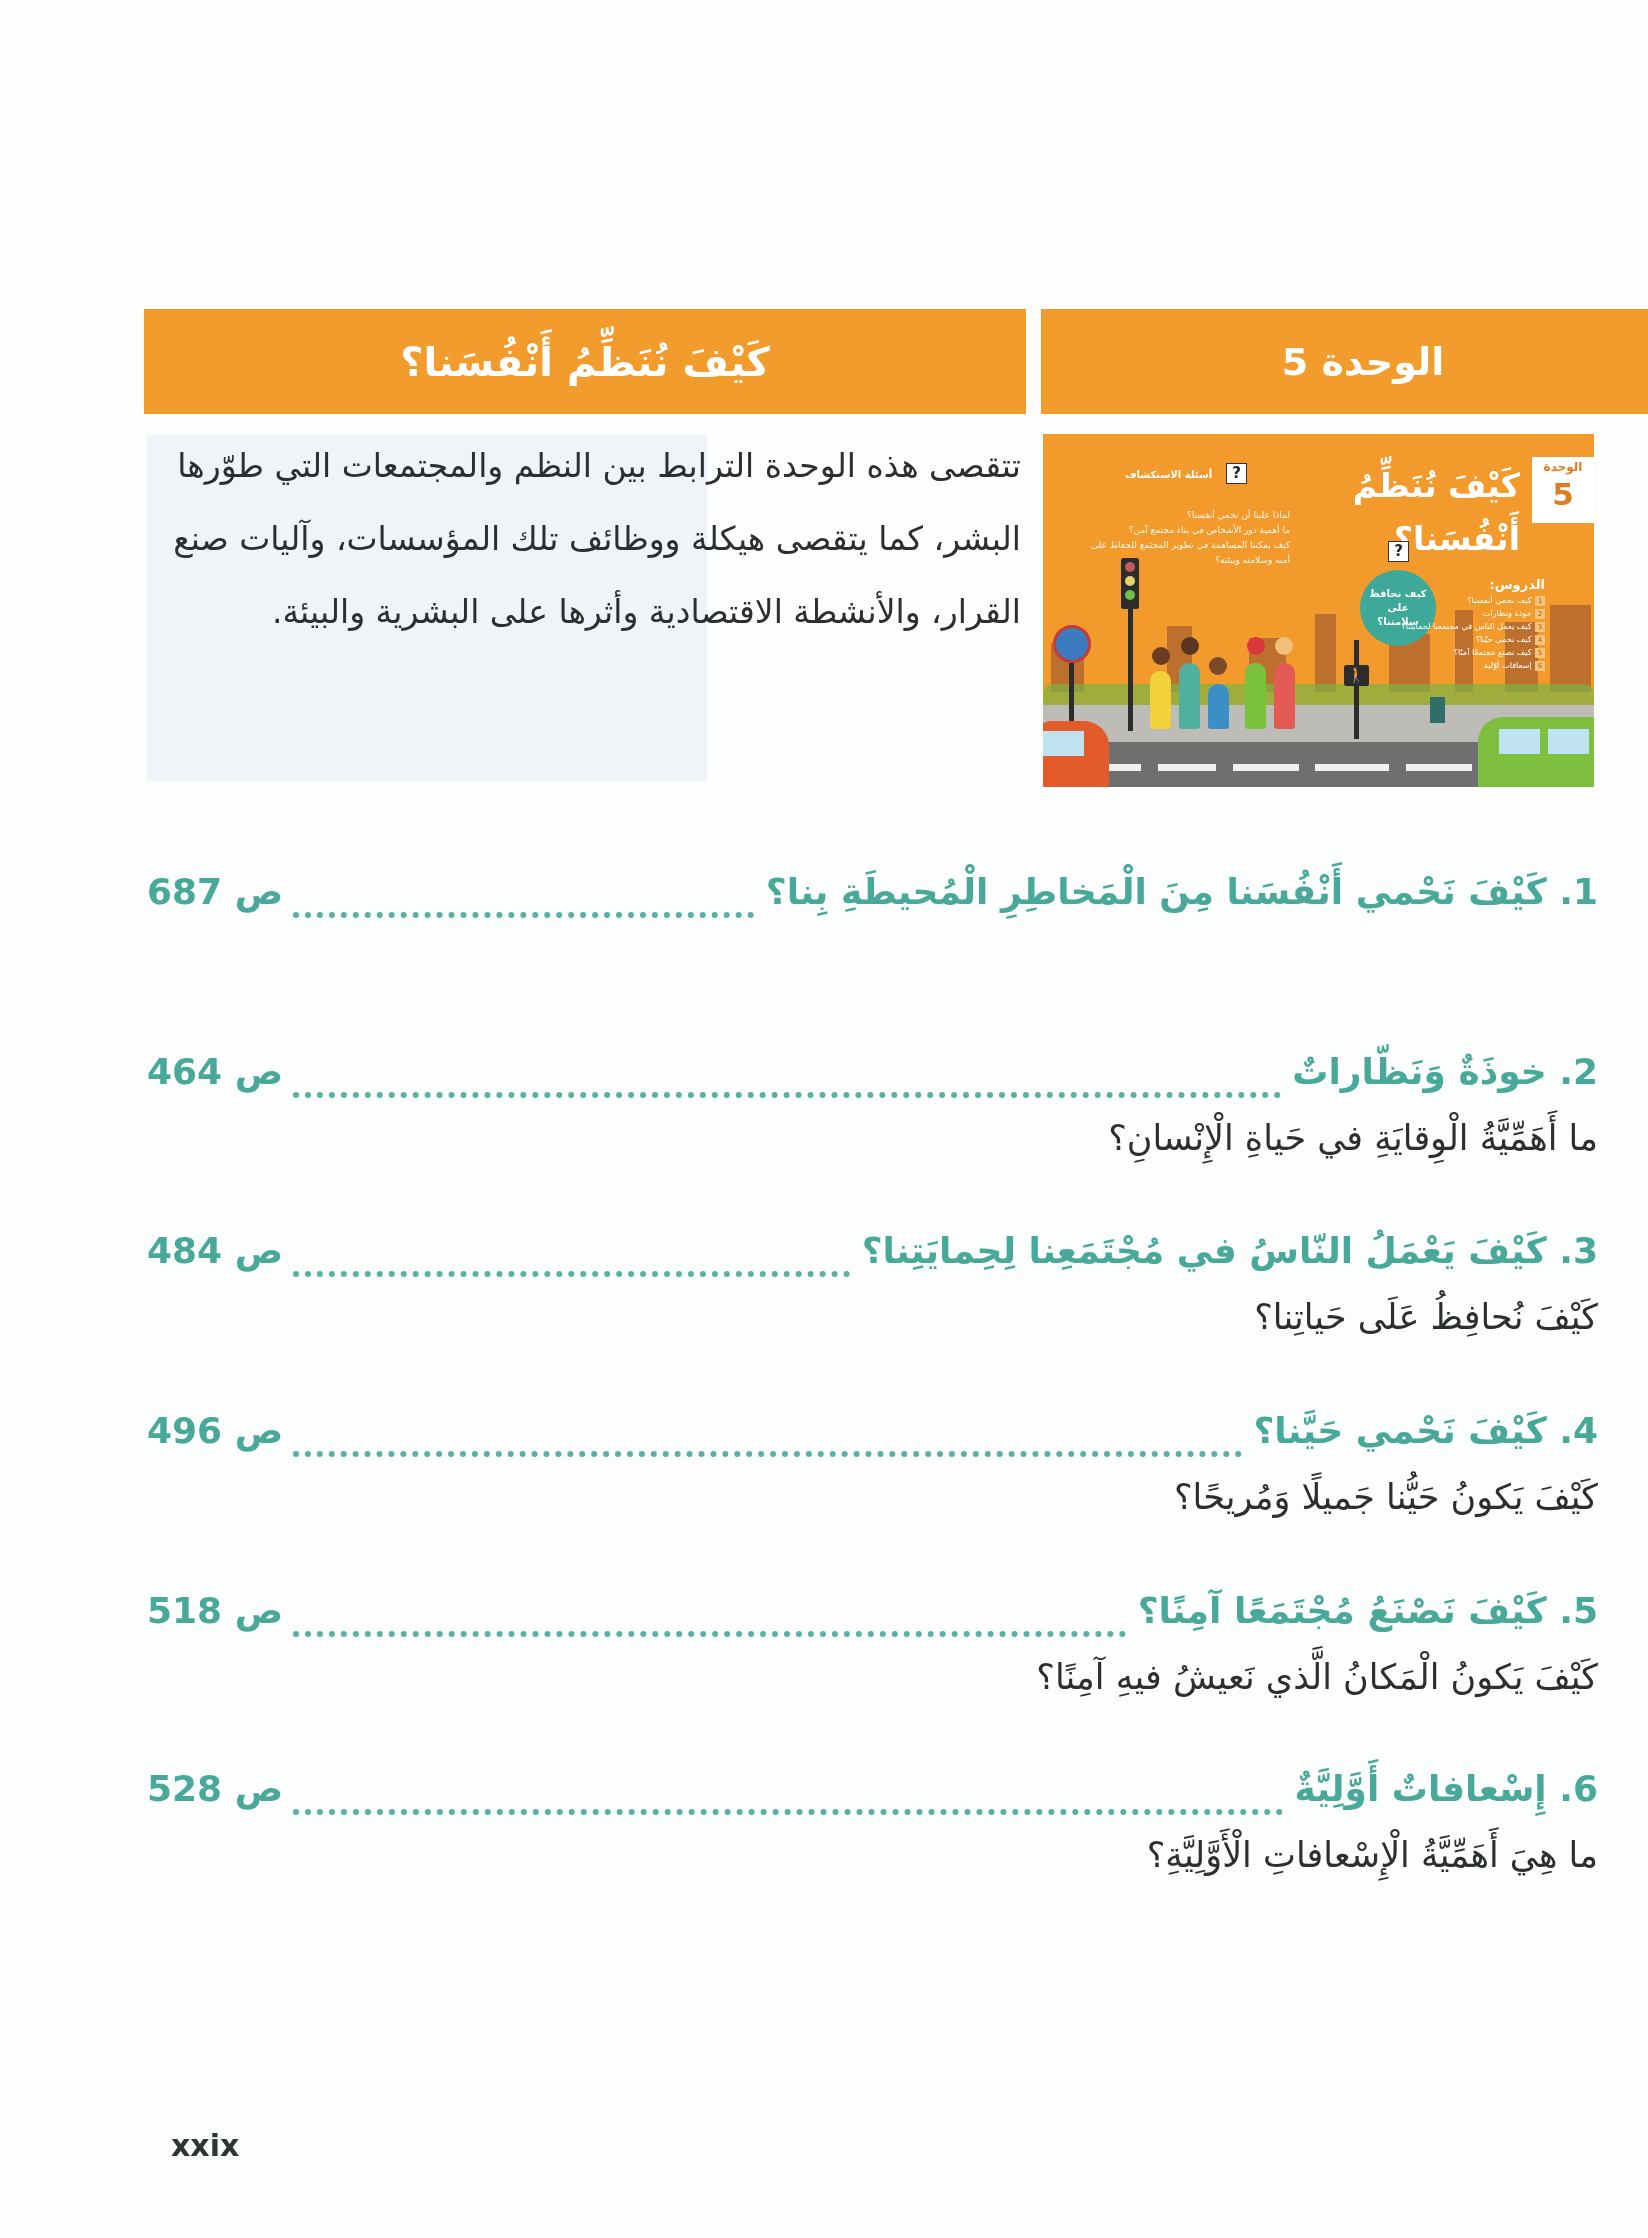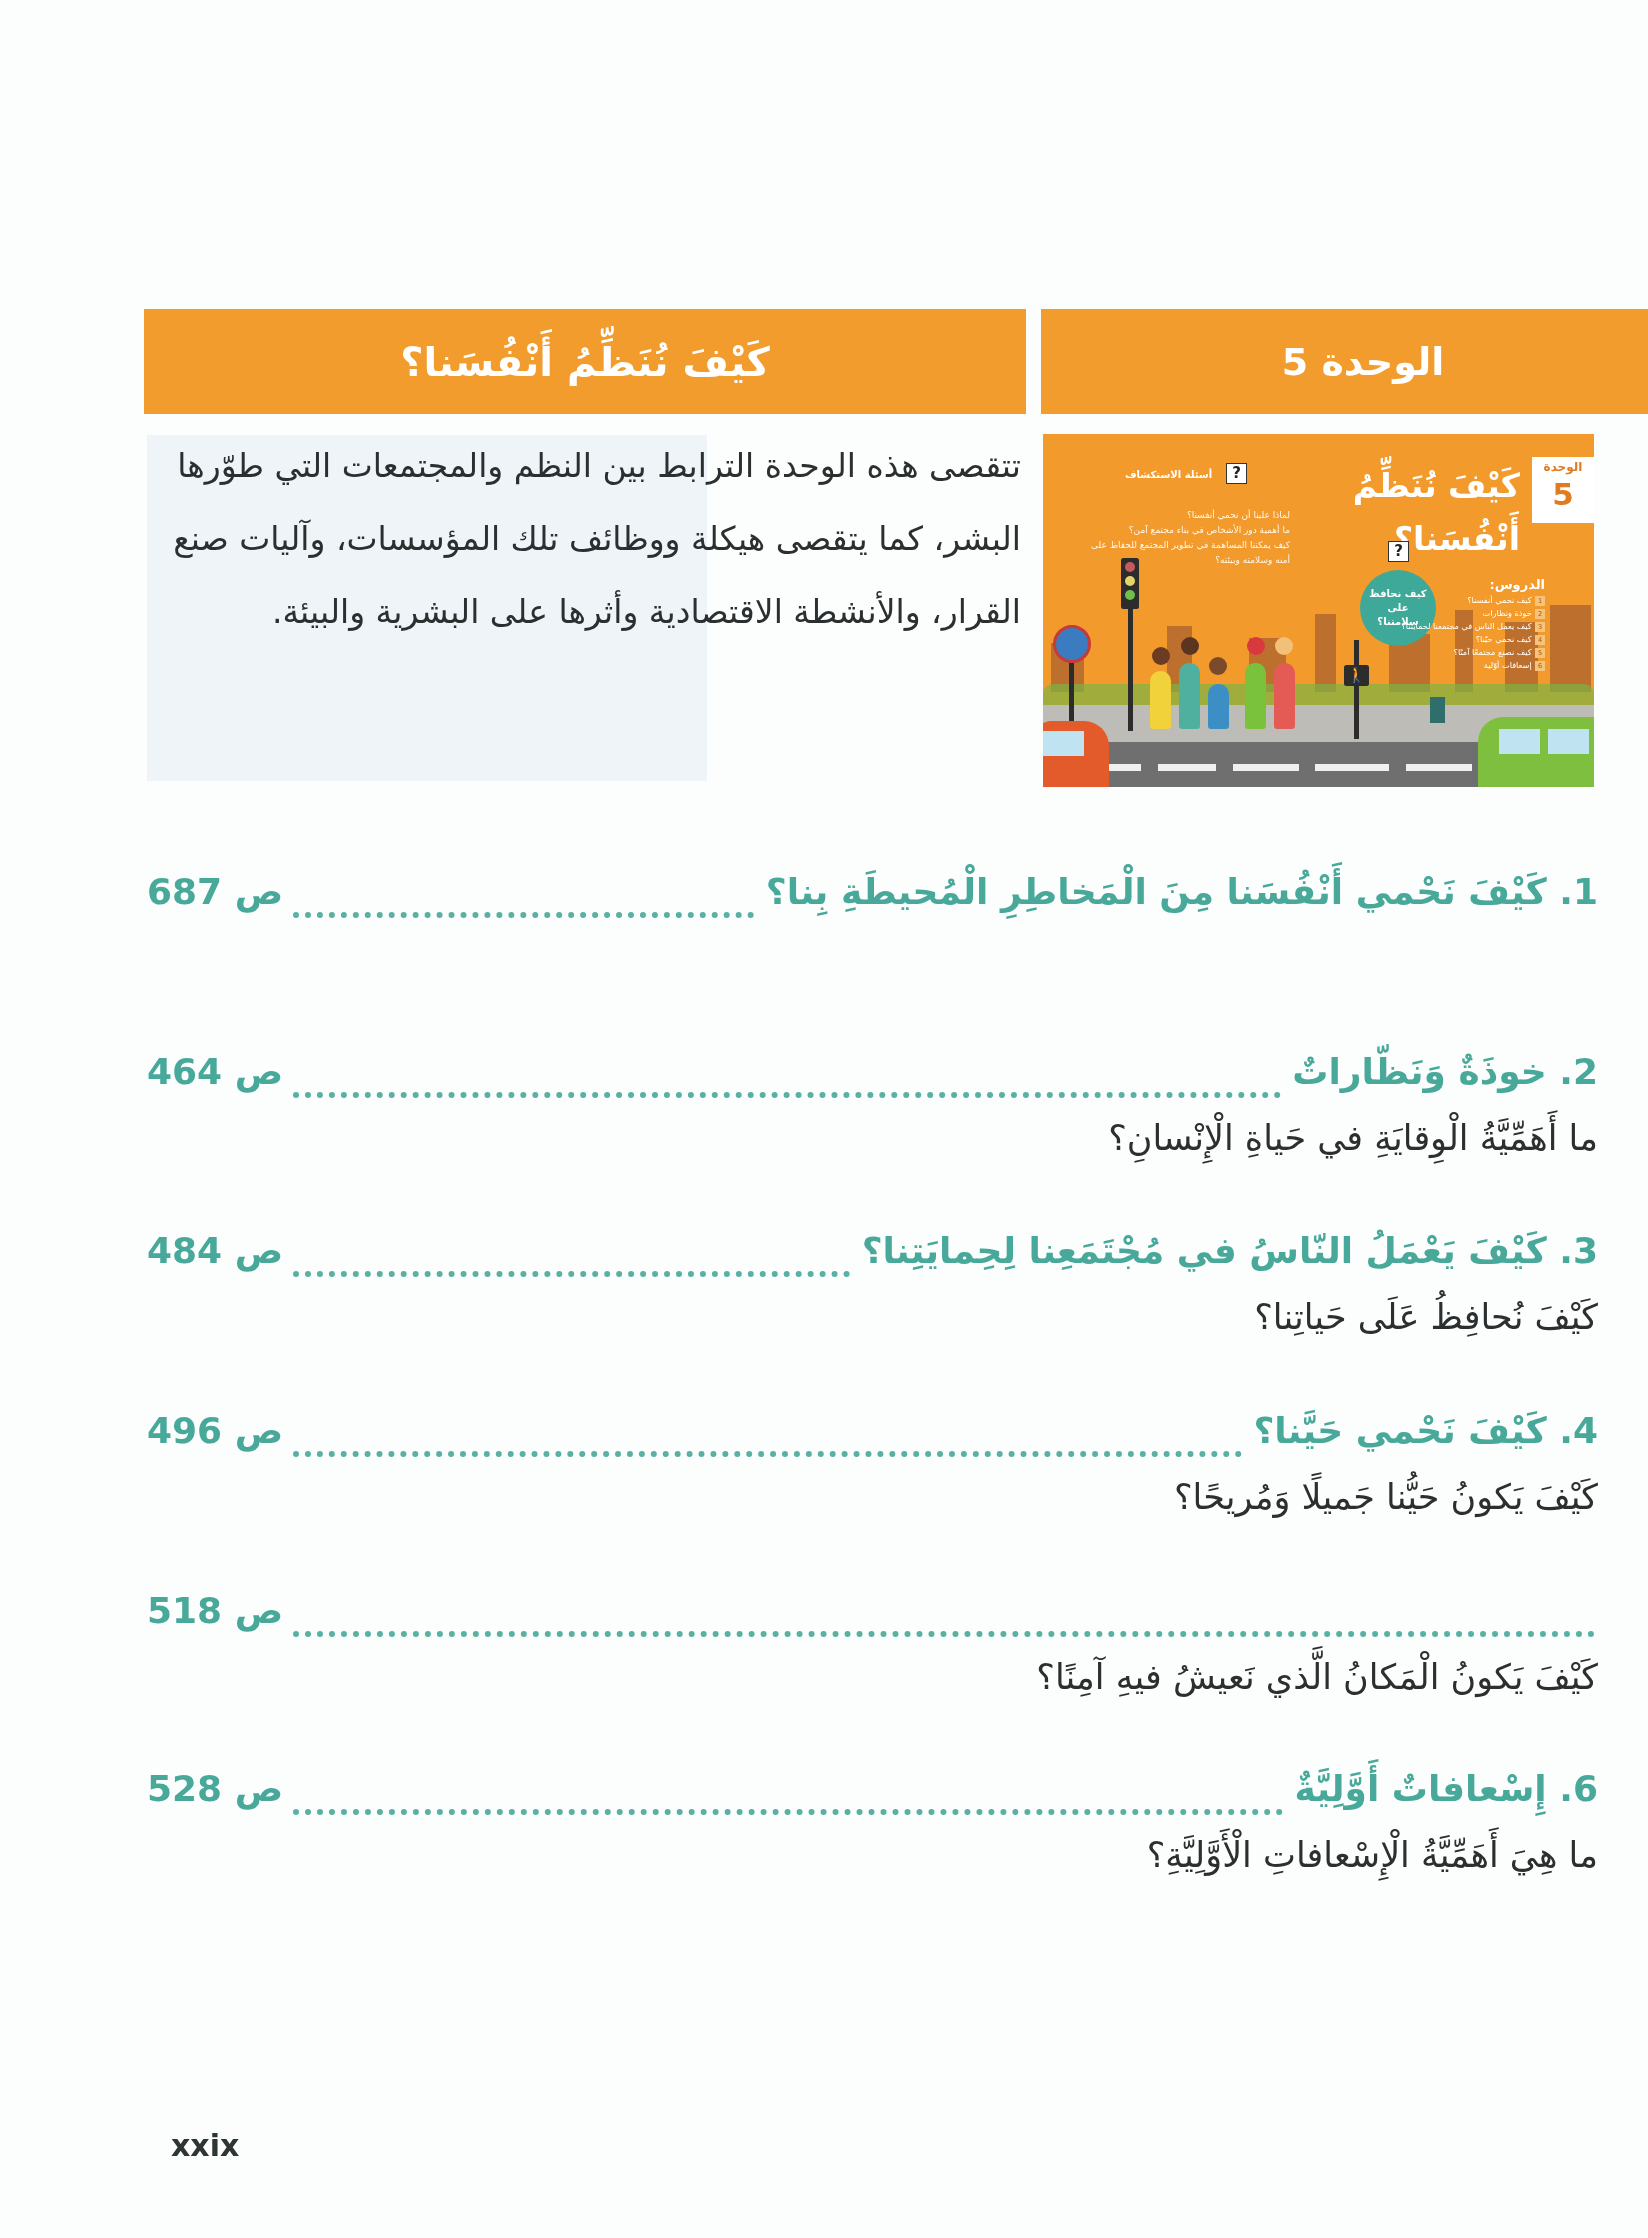--- a/index.html
+++ b/index.html
@@ -230,20 +230,21 @@
   <div class="lesson-row">
     <span class="lesson-title"><span>4.</span> <span>كَيْفَ نَحْمي حَيَّنا؟</span></span>
     <span class="lesson-dots"></span>
     <span class="lesson-page">ص 496</span>
   </div>
   <div class="lesson-q">كَيْفَ يَكونُ حَيُّنا جَميلًا وَمُريحًا؟</div>
 </div>
 
 <div class="lesson" style="top:1586px">
   <div class="lesson-row">
+    <span class="lesson-title"><span>5.</span> <span>كَيْفَ نَصْنَعُ مُجْتَمَعًا آمِنًا؟</span></span>
     <span class="lesson-dots"></span>
     <span class="lesson-page">ص 518</span>
   </div>
   <div class="lesson-q">كَيْفَ يَكونُ الْمَكانُ الَّذي نَعيشُ فيهِ آمِنًا؟</div>
 </div>
 
 <div class="lesson" style="top:1764px">
   <div class="lesson-row">
     <span class="lesson-title"><span>6.</span> <span>إِسْعافاتٌ أَوَّلِيَّةٌ</span></span>
     <span class="lesson-dots"></span>

